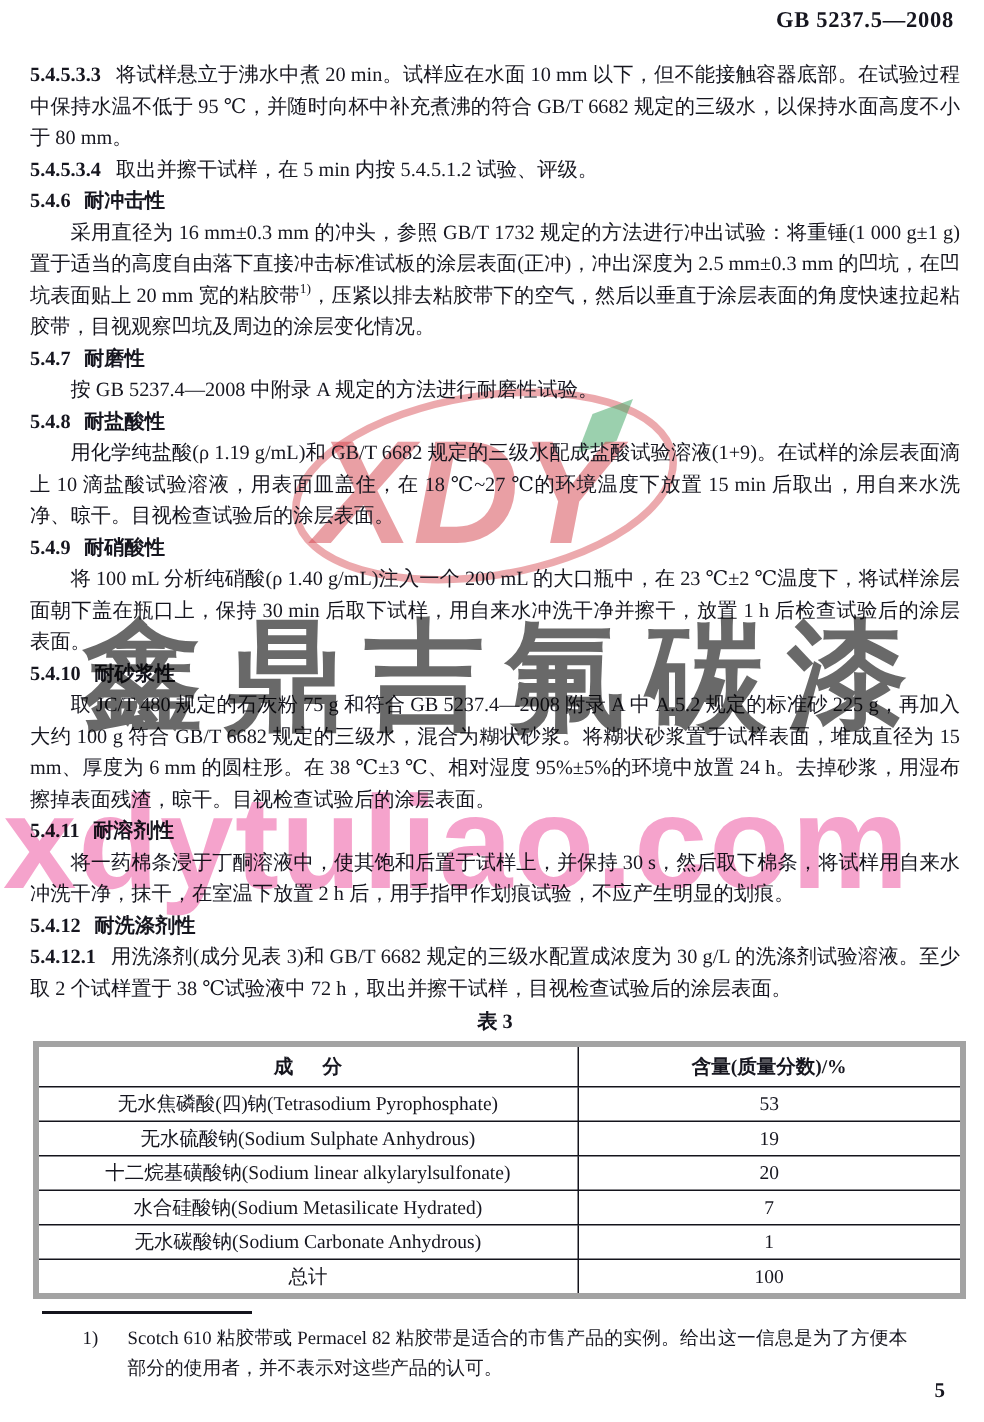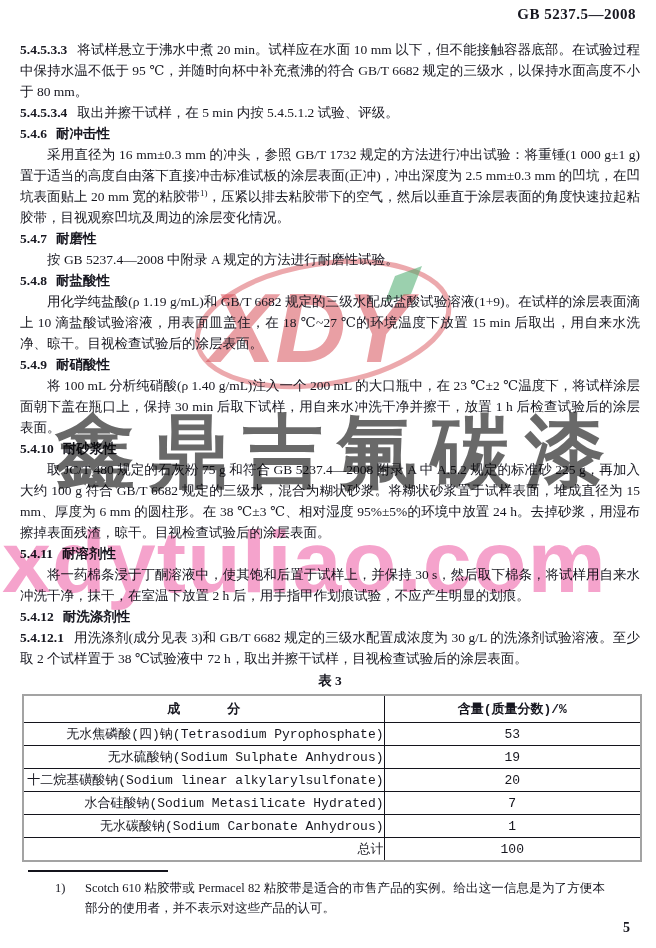--- a/index.html
+++ b/index.html
@@ -42,24 +42,24 @@
     margin-left:2px;
     table-layout:fixed;
   }
   table.comp th,table.comp td{
     border:1px solid #14141c;
     font-size:13px;
     padding:0;
     height:22px;
     overflow:hidden;
   }
-  table.comp{border:2px solid #a3a3a3;font-family:Liberation Mono, monospace;}
+  table.comp{border:4px solid #a3a3a3;}
   table.comp th{height:26px;font-weight:bold;}
   th.c1{white-space:pre;text-align:center;}
-  td.c1{text-align:right;padding-left:8px;}
+  td.c1{text-align:center;padding-left:8px;}
   th.c2,td.c2{text-align:center;}
   col.w1{width:361px;}
   col.w2{width:257px;}
   
   .fn-rule{width:140px;height:2px;background:#14141c;margin:8px 0 6px 8px;}
   .footnote{display:flex;font-size:12.5px;line-height:20px;padding-left:35px;width:585px;box-sizing:border-box;}
   .fn-marker{flex:0 0 30px;}
   .fn-text{flex:1;text-align:justify;}
   .page-num{
     position:absolute;right:26px;bottom:12px;

